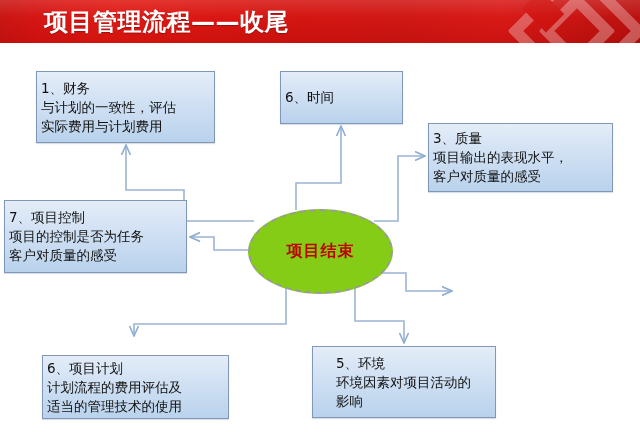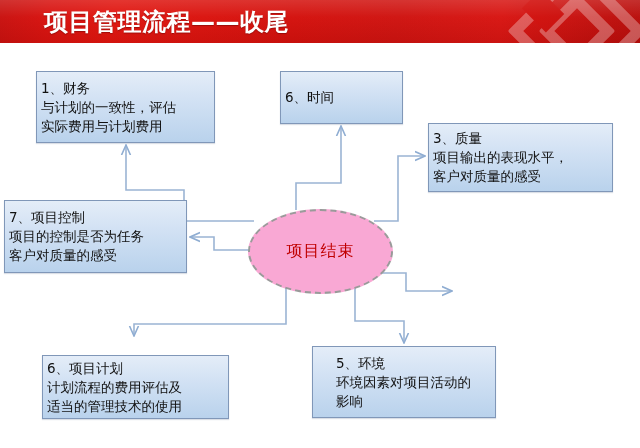--- a/index.html
+++ b/index.html
@@ -105,27 +105,27 @@
   }
   .node .lines { width: 100%; }
   .node .line { display: block; white-space: nowrap; }
 
   
   .terminator {
     position: absolute;
     box-sizing: border-box;
     border: 2px dashed #9a9a9a;
     border-radius: 50%;
-    background: #f9a8d4;
+    background: #84cc16;
     display: flex;
     align-items: center;
     justify-content: center;
     color: #c00000;
     font-size: 16px;
-    font-weight: normal;
+    font-weight: bold;
     letter-spacing: 1px;
   }
 </style>
 </head>
 <body>
 
 <div class="header">
   <div class="header-sheen"></div>
   <div class="watermark">
     <div class="wm-ring wm-r1"></div>

